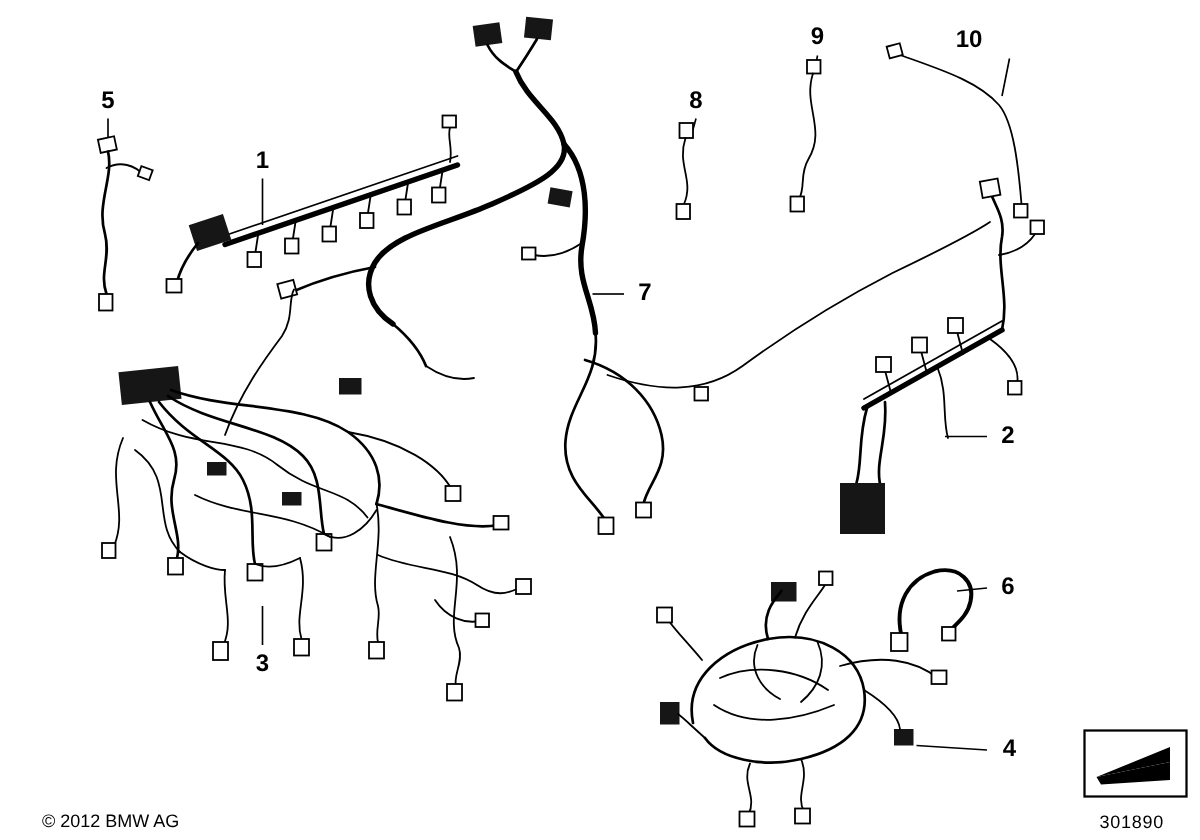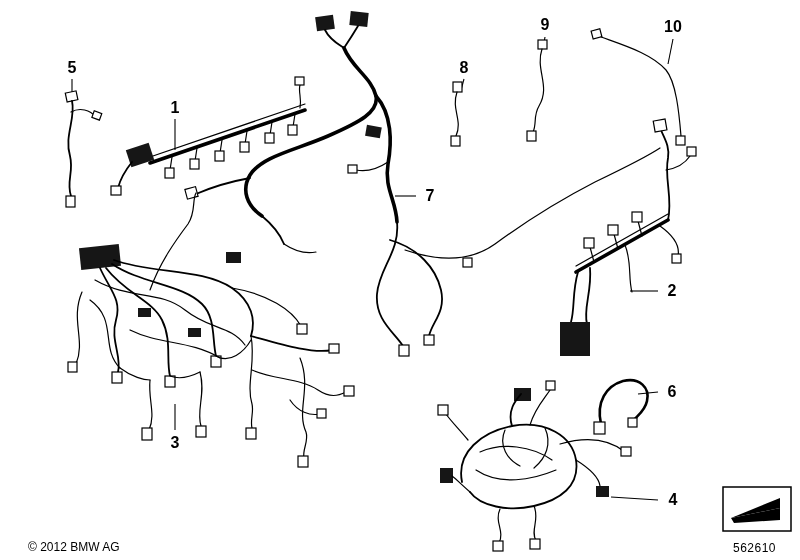--- a/index.html
+++ b/index.html
@@ -206,17 +206,17 @@
 
   <div class="callout" style="left:175px;top:108px">1</div>
   <div class="callout" style="left:672px;top:291px">2</div>
   <div class="callout" style="left:175px;top:443px">3</div>
   <div class="callout" style="left:673px;top:500px">4</div>
   <div class="callout" style="left:72px;top:68px">5</div>
   <div class="callout" style="left:672px;top:392px">6</div>
   <div class="callout" style="left:430px;top:196px">7</div>
   <div class="callout" style="left:464px;top:68px">8</div>
   <div class="callout" style="left:545px;top:25px">9</div>
-  <div class="callout" style="left:673px;top:27px">10</div>
+  <div class="callout" style="left:646px;top:27px">10</div>
 
   <div class="copyright">© 2012 BMW AG</div>
-  <div class="drawing-number">562610</div>
+  <div class="drawing-number">301890</div>
 </div>
 
 </body></html>

